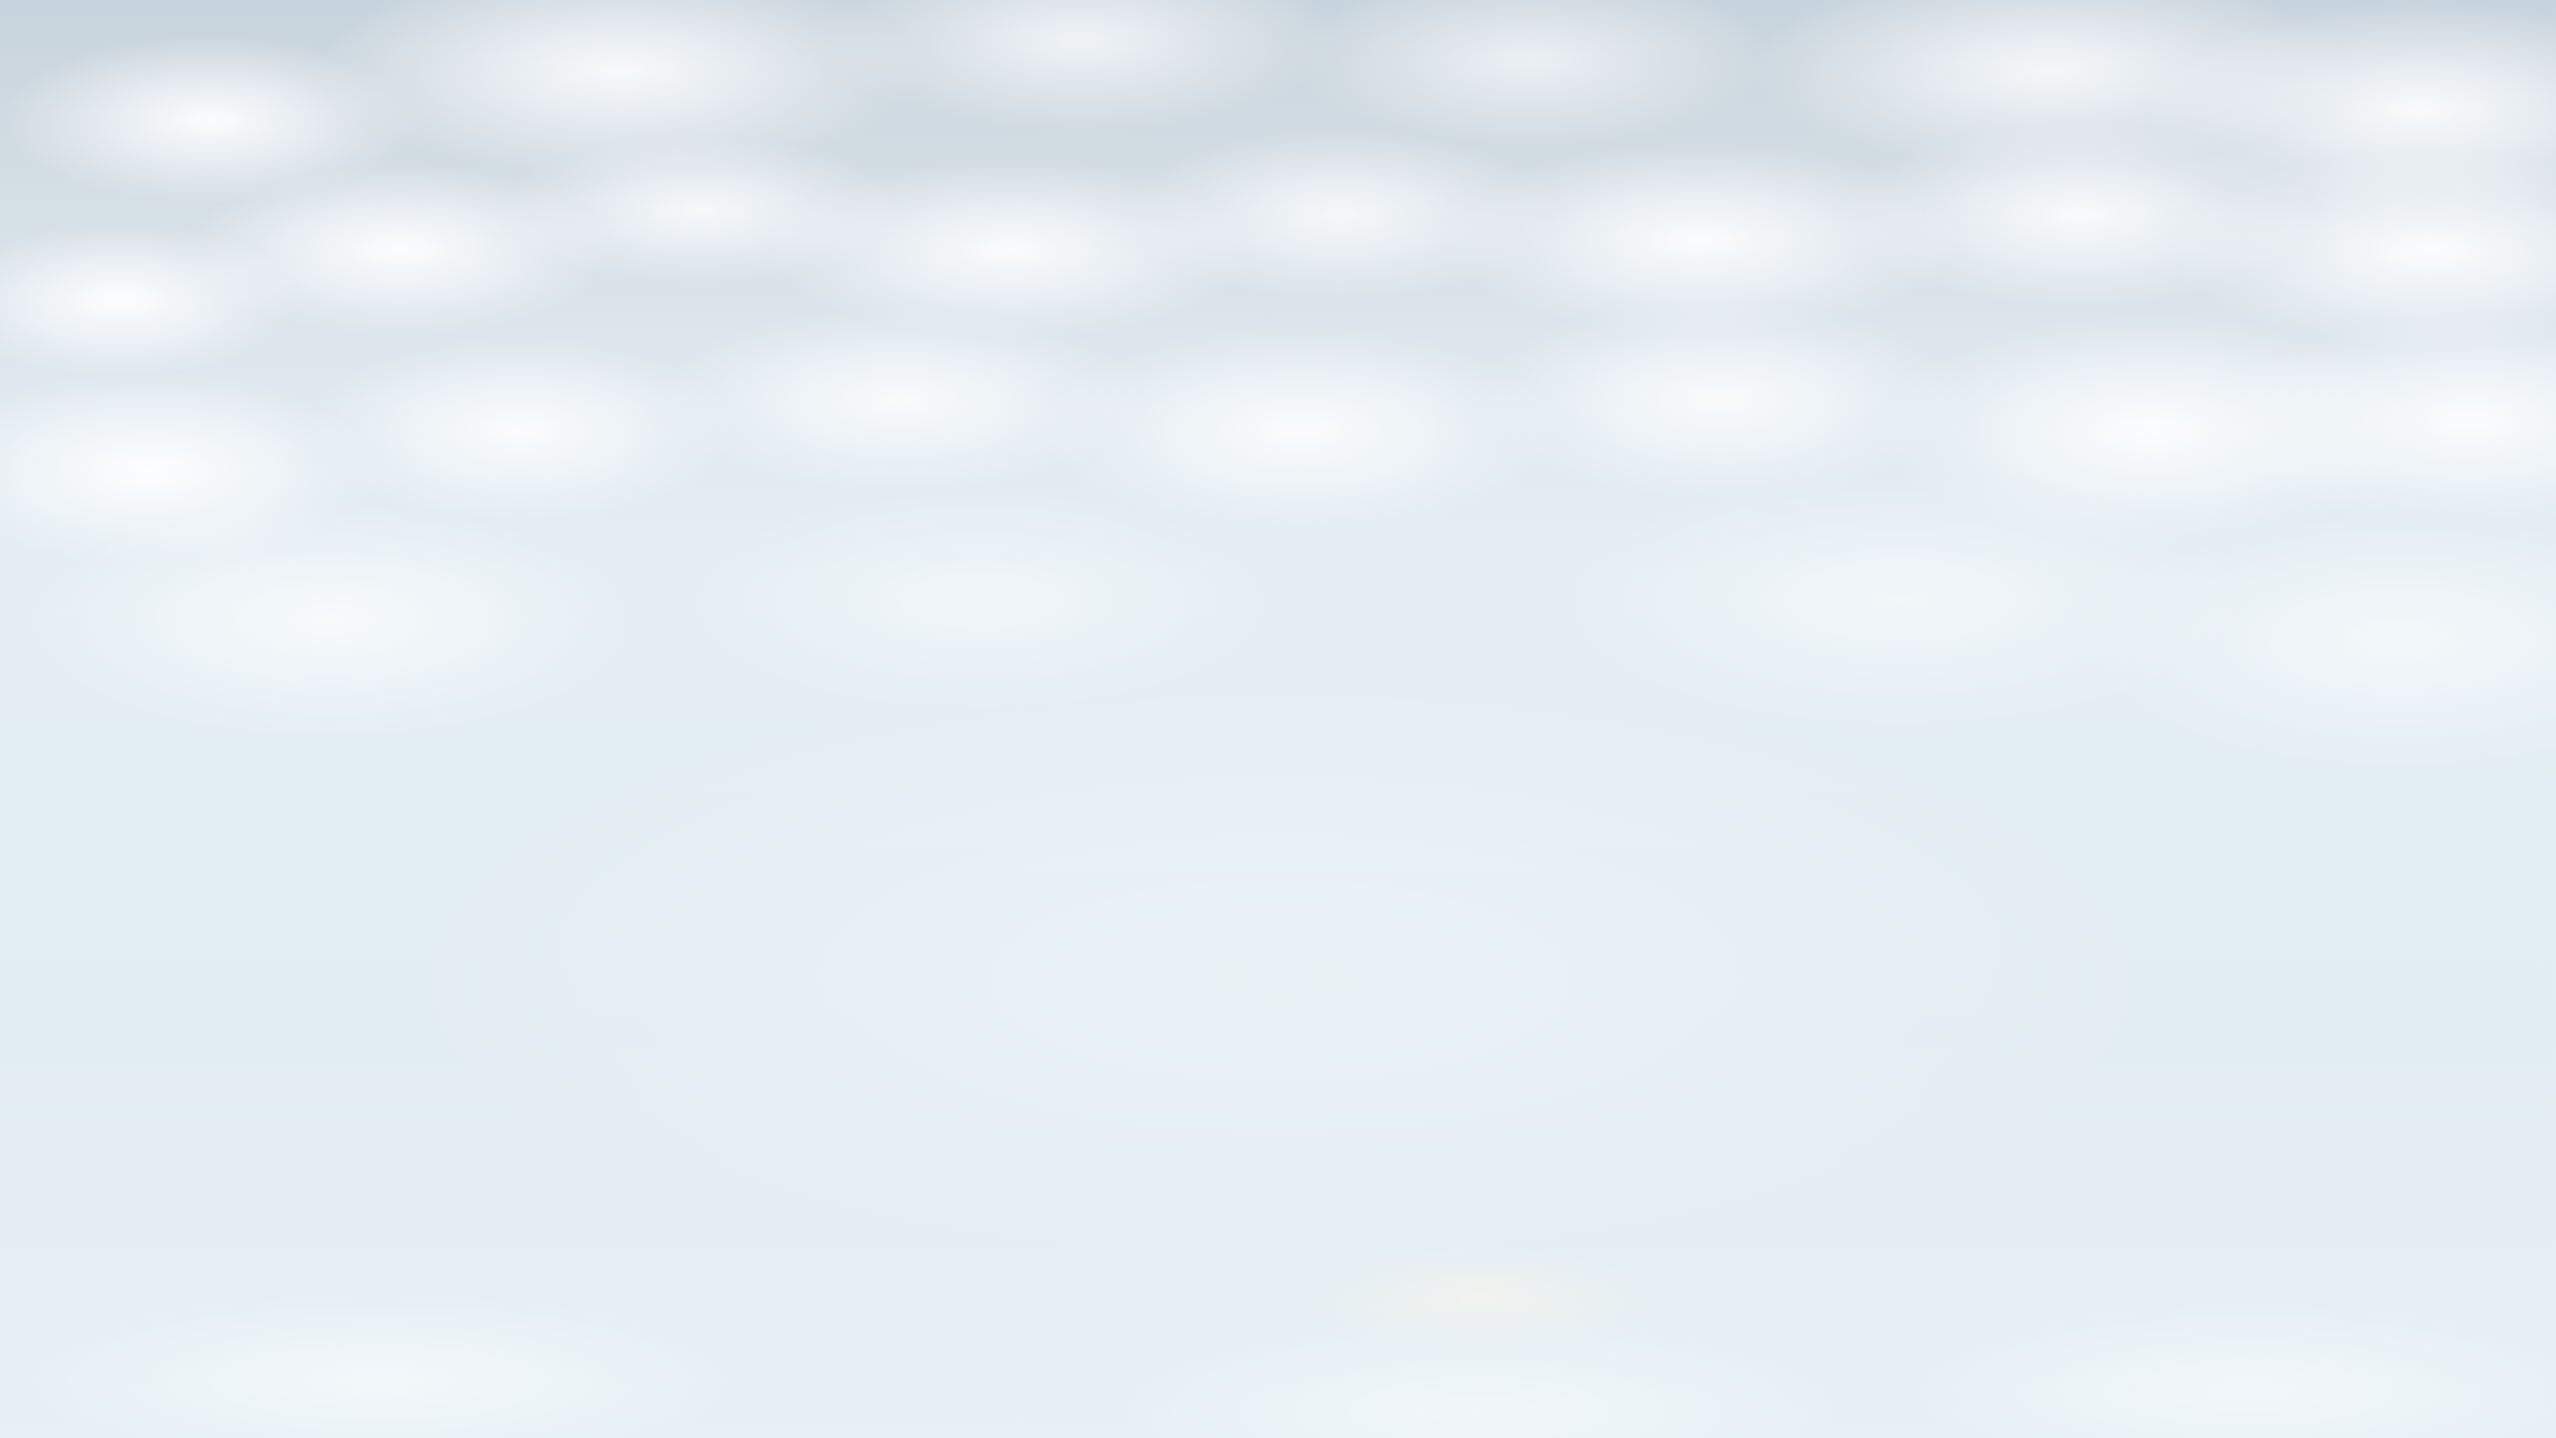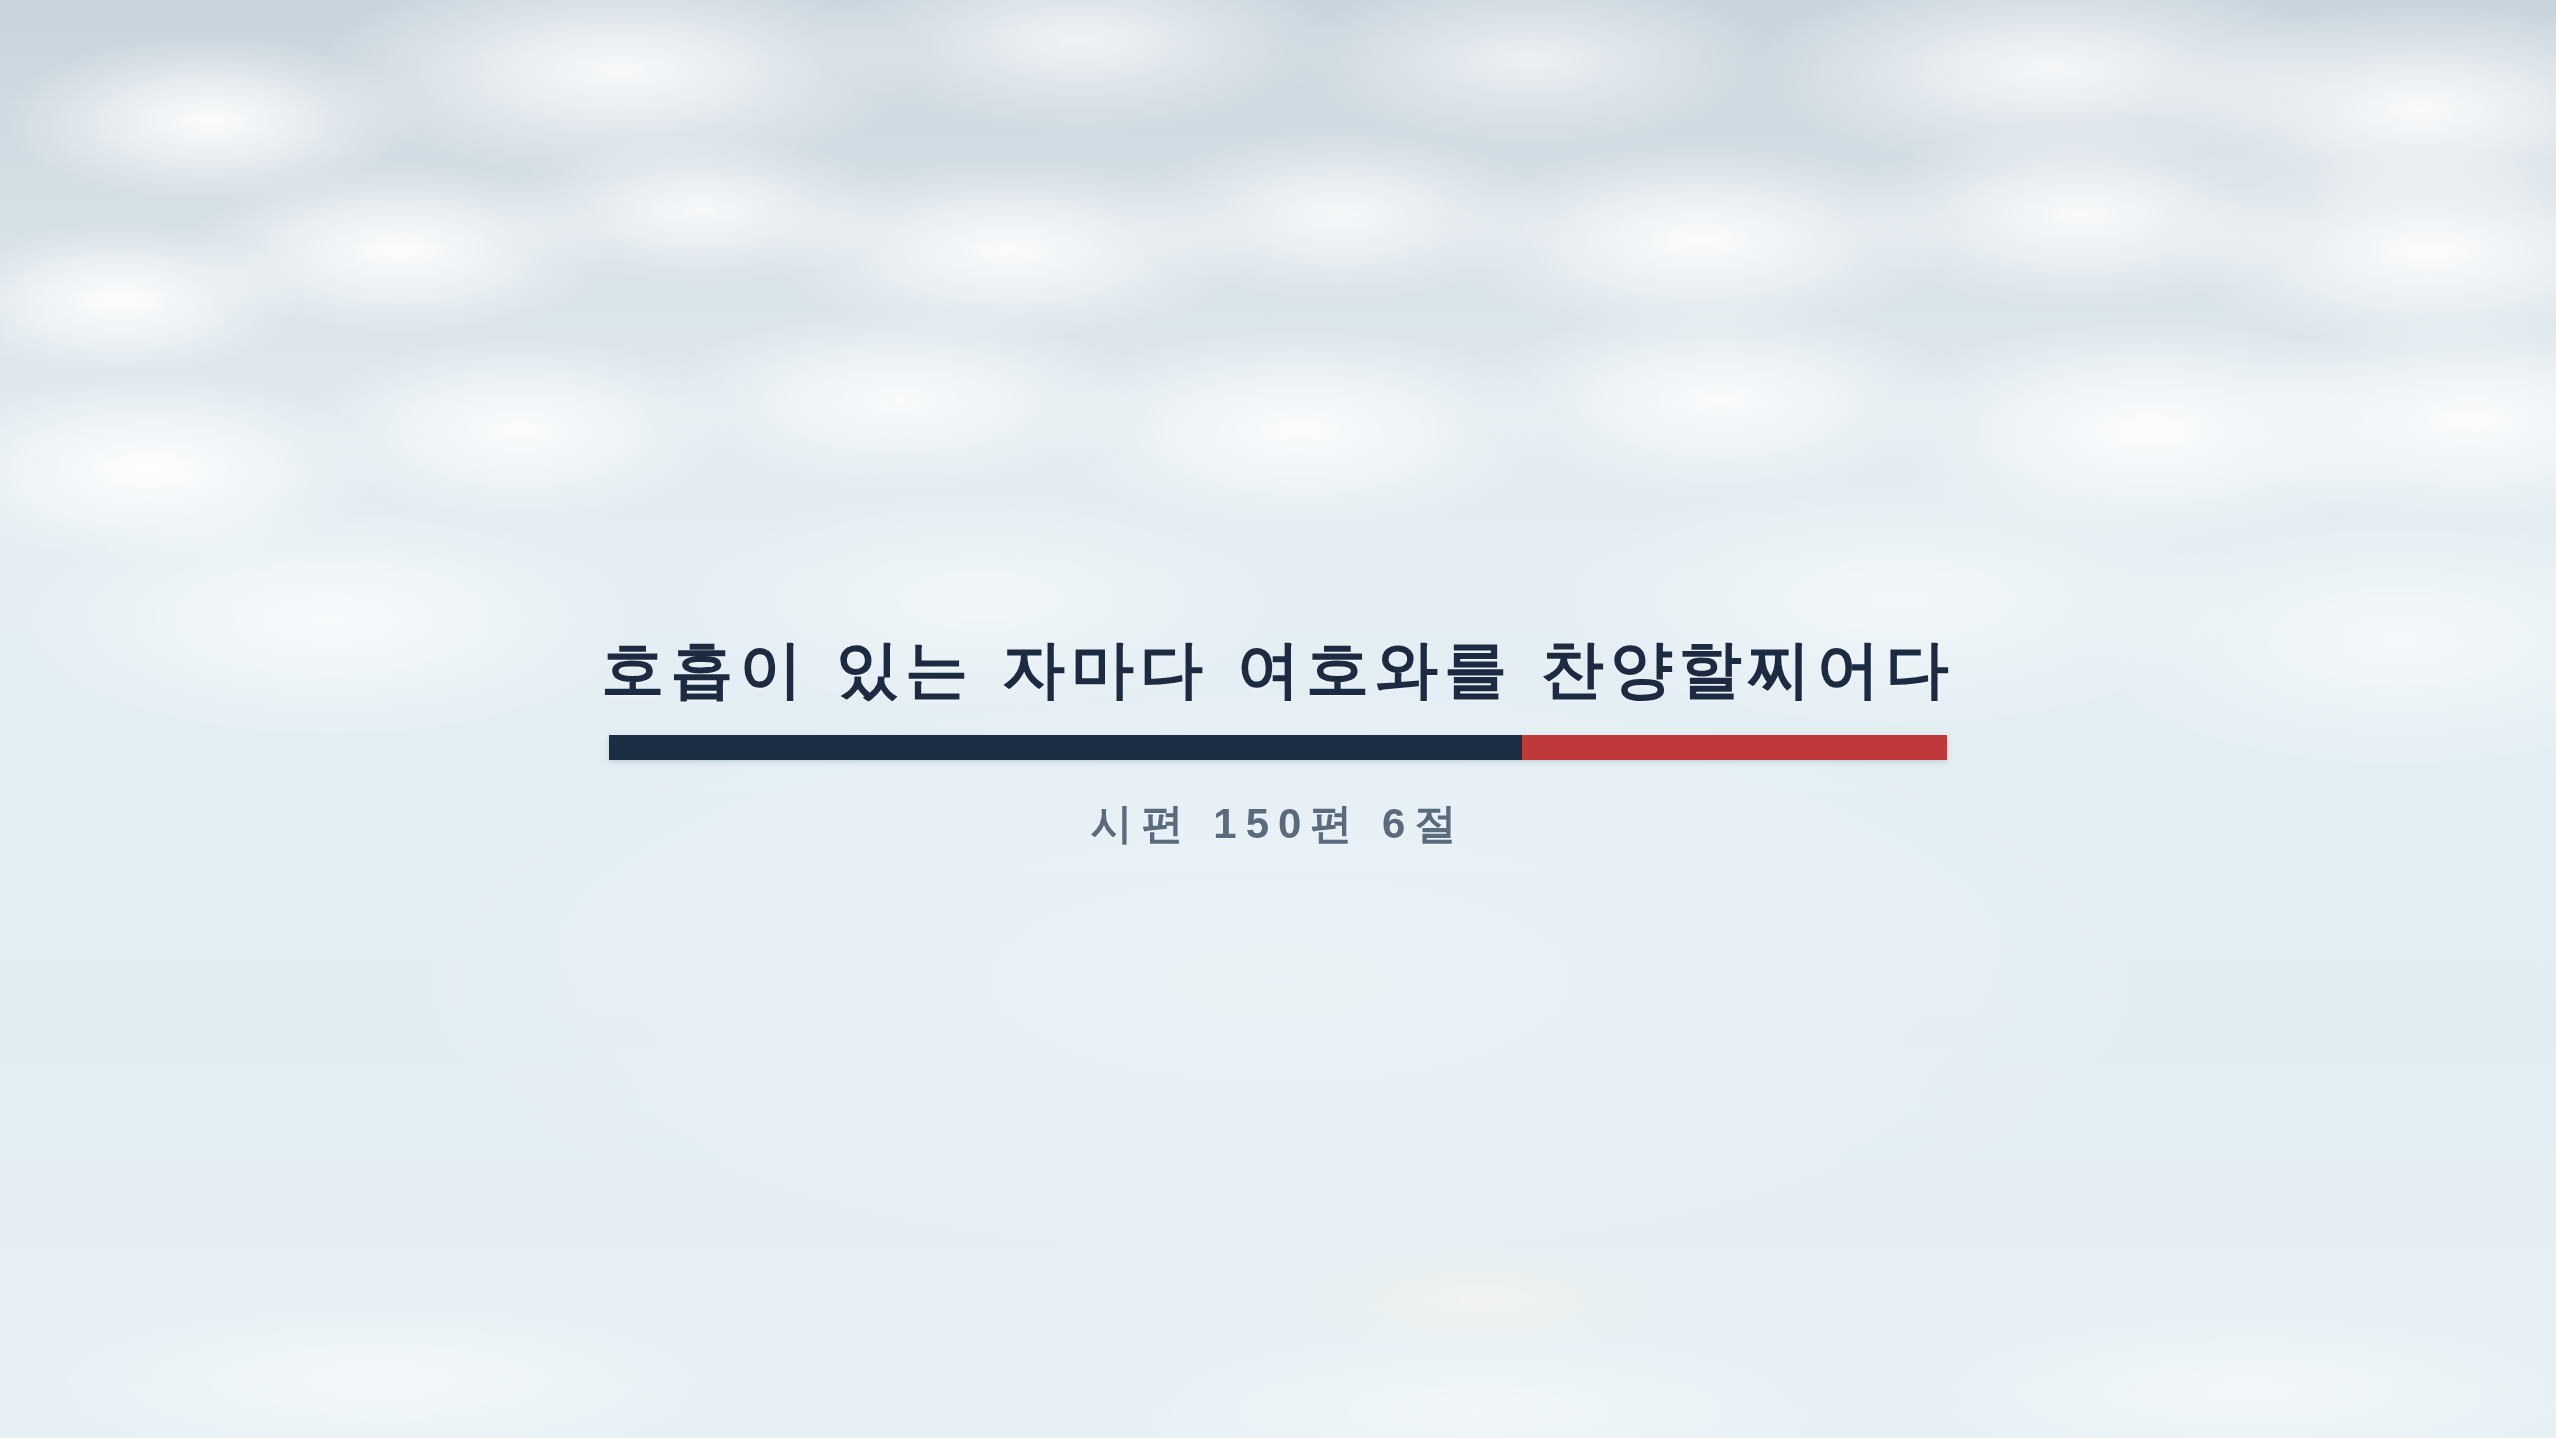--- a/index.html
+++ b/index.html
@@ -147,25 +147,13 @@
 <div class="slide">
 
   <div class="sky-base"></div>
   <div class="cloud-layer cl-top"></div>
   <div class="cloud-layer cl-band"></div>
   <div class="cloud-layer cl-mid"></div>
   <div class="cloud-layer cl-soft"></div>
   <div class="cloud-layer cl-haze"></div>
   <div class="cloud-layer cl-bottom"></div>
 
-  <div class="content">
-
-    <div class="verse-title">호흡이 있는 자마다 여호와를 찬양할찌어다</div>
-
-    <div class="divider">
-      <div class="divider-navy"></div>
-      <div class="divider-red"></div>
-    </div>
-
-    <div class="verse-ref">시편 150편 6절</div>
-
-  </div>
 </div>
 
 </body></html>

